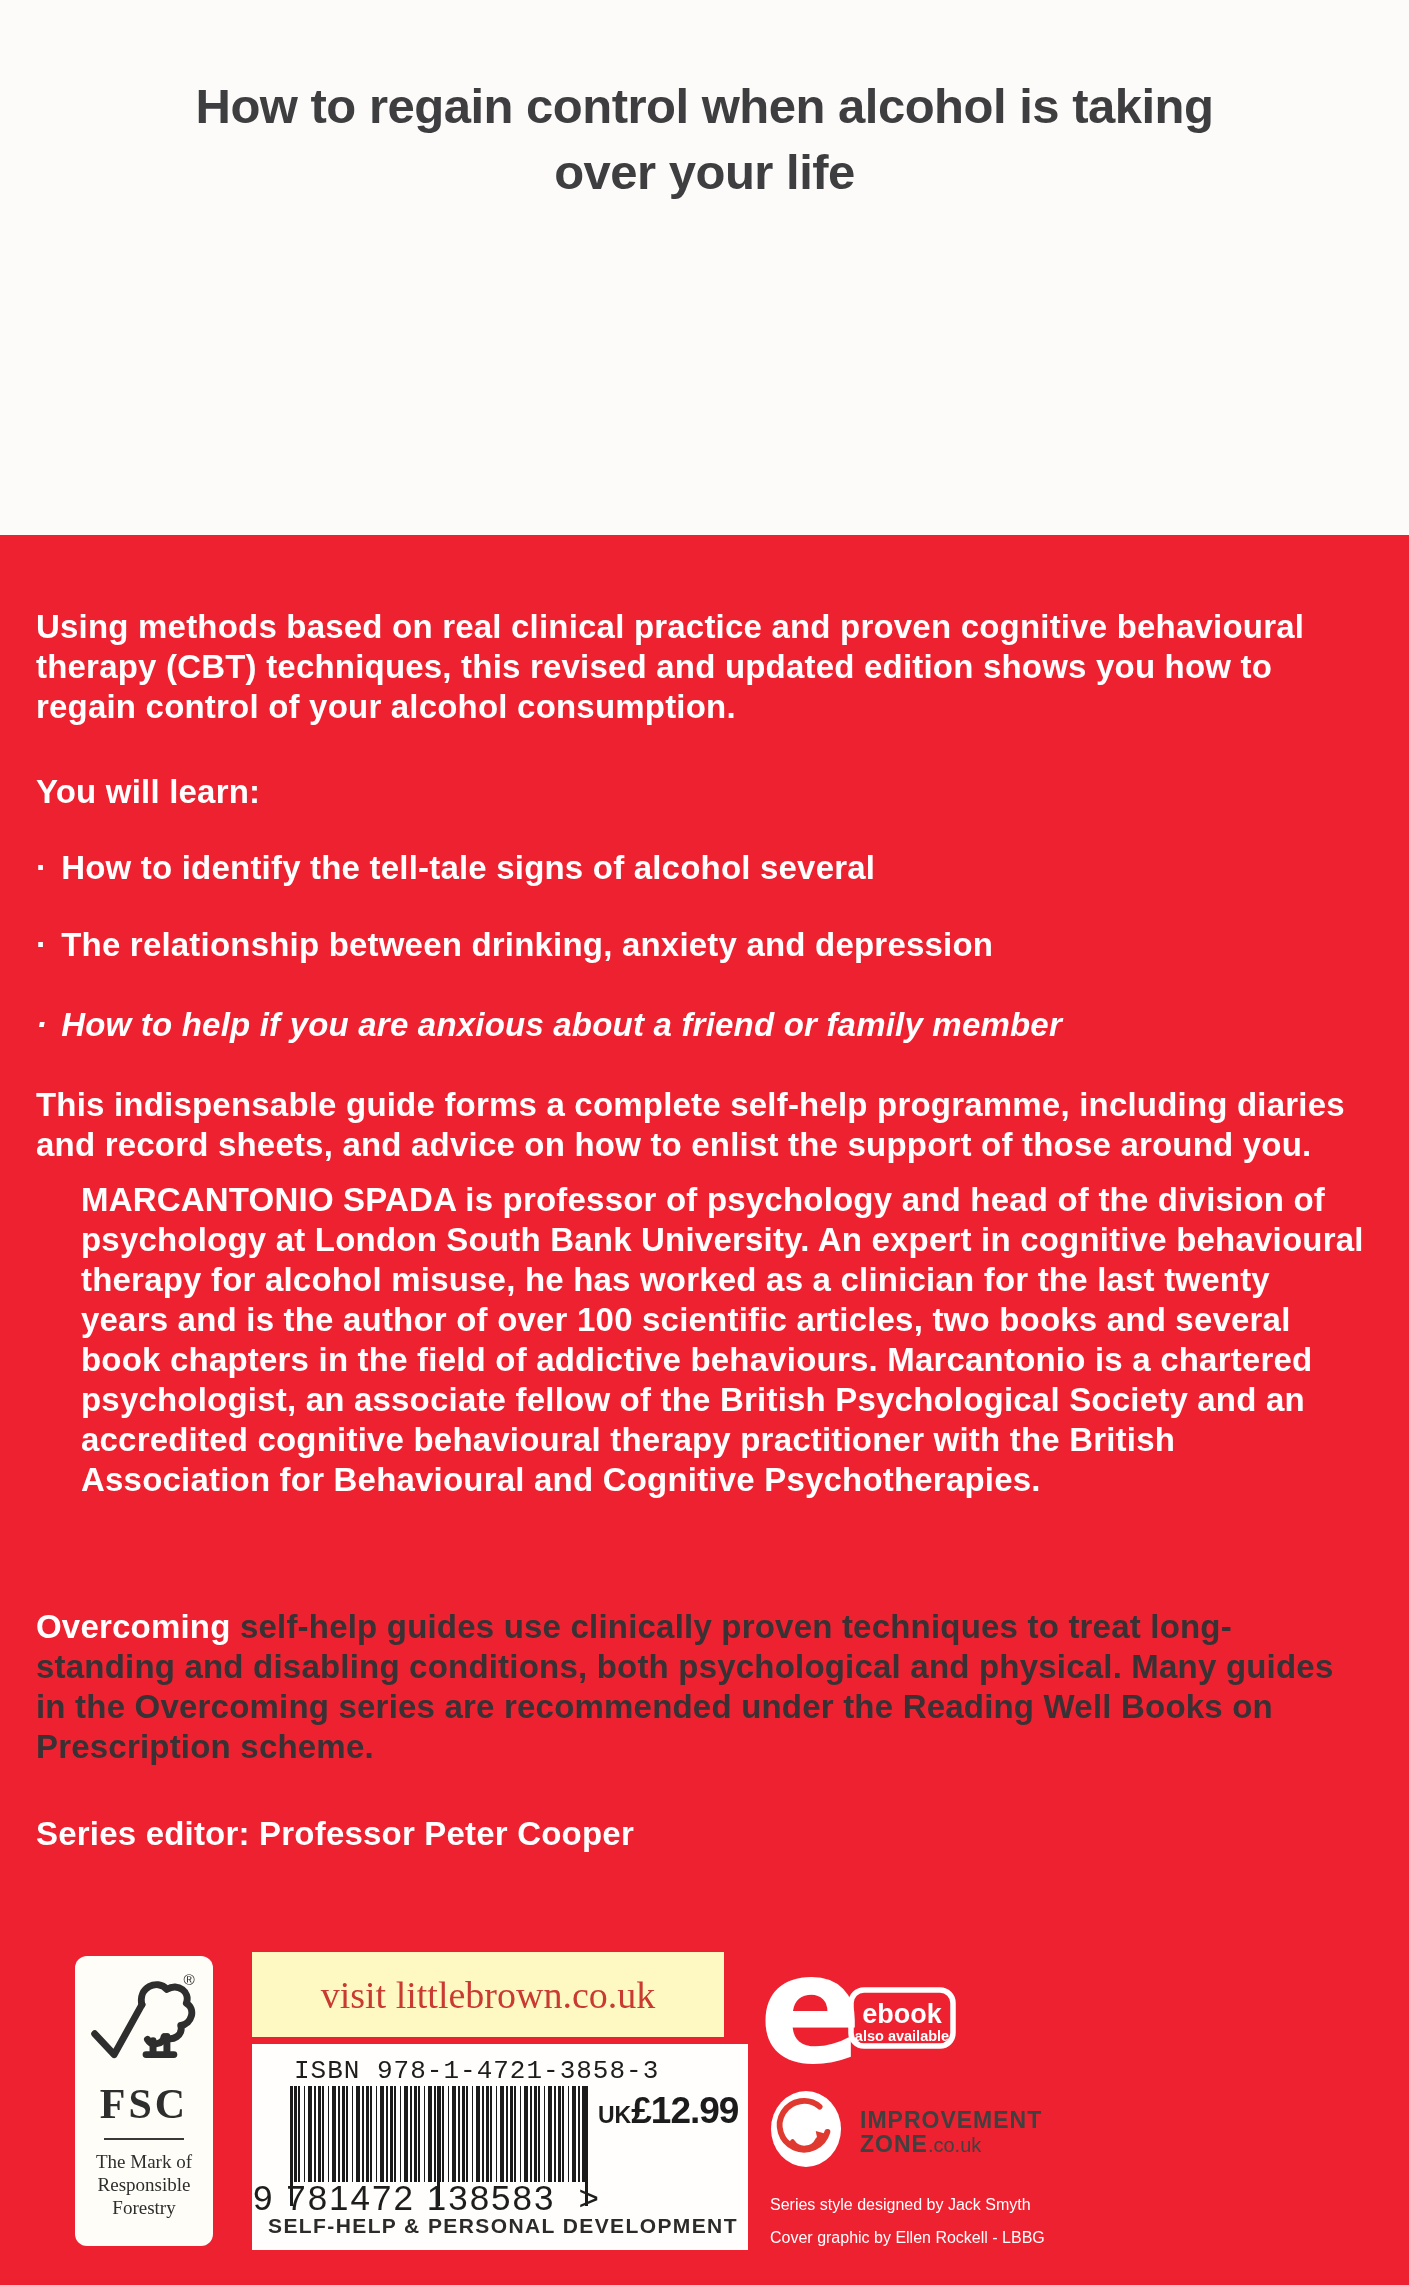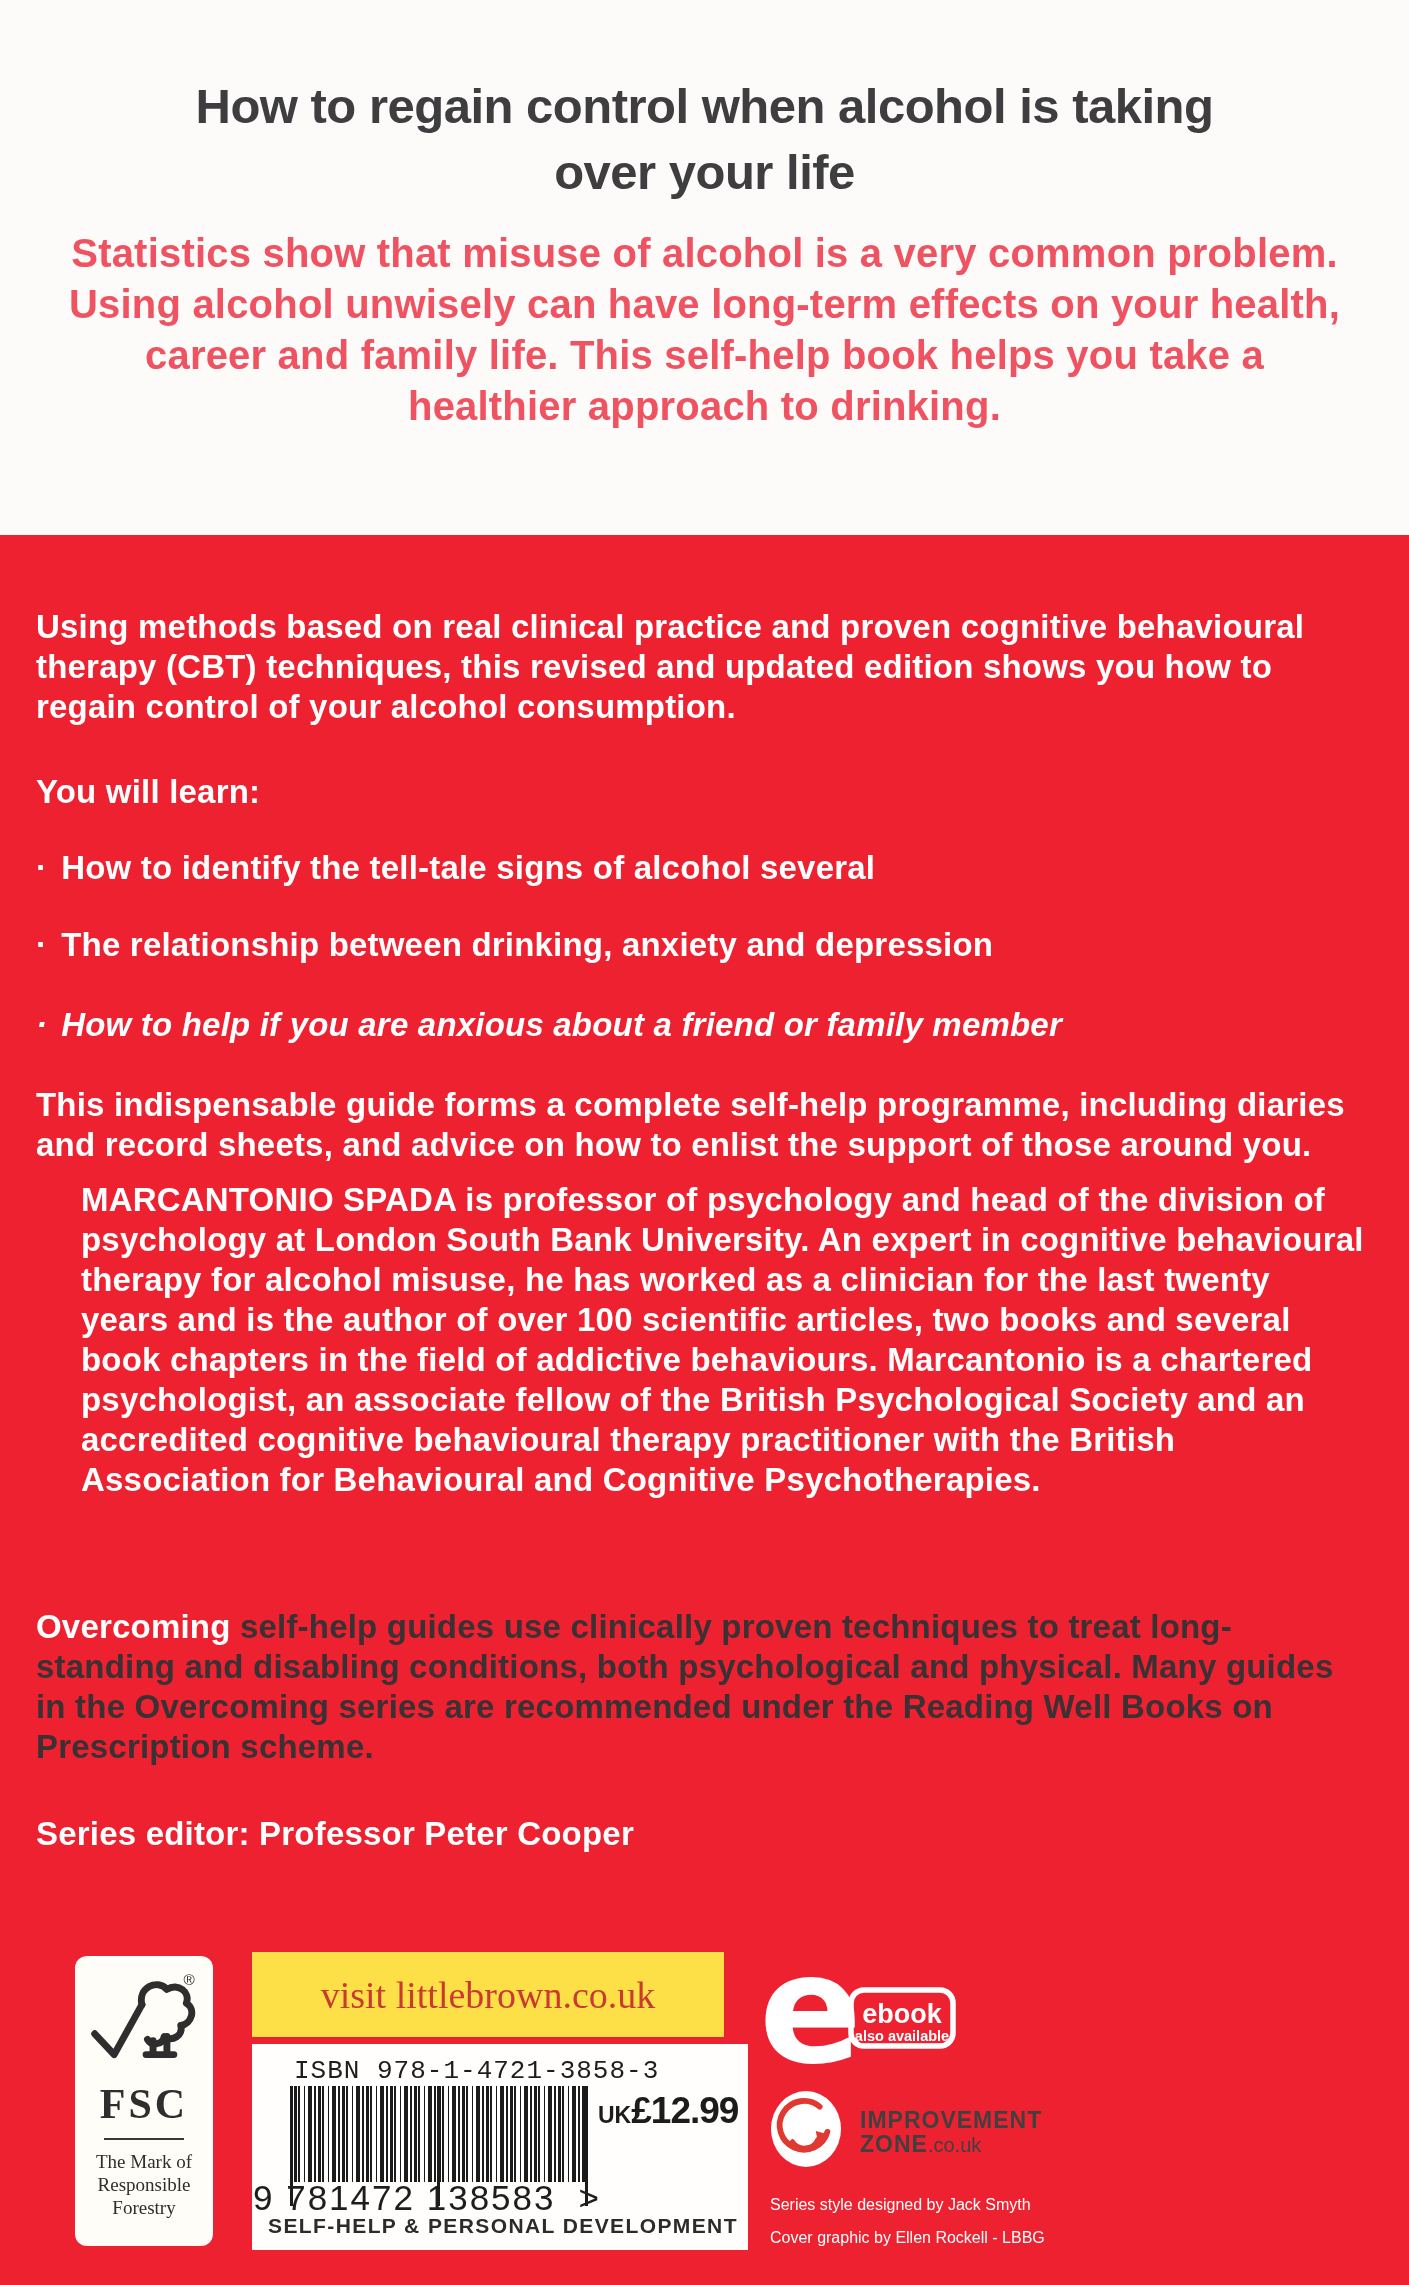--- a/index.html
+++ b/index.html
@@ -32,21 +32,21 @@
 
   
   .fsc-box{position:absolute;left:75px;top:1956px;width:138px;height:290px;background:#fffdf8;
            border-radius:12px;text-align:center;color:#2e2e2e;}
   .fsc-logo{margin-top:12px;}
   .fsc-acronym{font-family:"Liberation Serif",serif;font-weight:bold;font-size:42px;
                letter-spacing:3px;margin:2px 0 0 0;line-height:44px;}
   .fsc-rule{width:80px;height:2px;background:#3a3a3a;margin:12px auto 10px auto;}
   .fsc-tagline{font-family:"Liberation Serif",serif;font-size:19px;line-height:23px;margin:0 8px;}
 
-  .lb-box{position:absolute;left:252px;top:1952px;width:472px;height:85px;background:#fde047;
+  .lb-box{position:absolute;left:252px;top:1952px;width:472px;height:85px;background:#fef9c3;
           display:flex;align-items:center;justify-content:center;}
   .lb-link{font-family:"Liberation Serif",serif;font-size:38px;color:#c93a30;}
 
   .bc-box{position:absolute;left:252px;top:2044px;width:496px;height:206px;background:#fffefc;}
   .isbn{position:absolute;left:294px;top:2056px;font-family:"Liberation Mono",monospace;
         font-size:26px;letter-spacing:1px;color:#1d1d1b;white-space:nowrap;}
   .bars{position:absolute;left:290px;top:2086px;width:298px;height:96px;
         background:repeating-linear-gradient(90deg,
           #1b1b1b 0 2px,#ffffff 2px 4px,#1b1b1b 4px 7px,#ffffff 7px 8px,
           #1b1b1b 8px 10px,#ffffff 10px 14px,#1b1b1b 14px 15px,#ffffff 15px 18px,
@@ -72,21 +72,20 @@
 </style>
 </head>
 <body>
 
 <div class="page">
 
   <h1 class="headline">
     <span>How to regain control when alcohol is taking</span>
     <span>over your life</span>
   </h1>
-  <p class="intro">Statistics show that misuse of alcohol is a very common problem. Using alcohol unwisely can have long-term effects on your health, career and family life. This self-help book helps you take a healthier approach to drinking.</p>
 
   <div class="red-band"></div>
 
   <p class="rbody pos-p1">Using methods based on real clinical practice and proven cognitive behavioural therapy (CBT) techniques, this revised and updated edition shows you how to regain control of your alcohol consumption.</p>
   <p class="rbody pos-learn">You will learn:</p>
 
   <p class="rbody bullet pos-b1">
     <span class="dot">·</span><span>How to identify the tell-tale signs of alcohol several</span>
   </p>
   <p class="rbody bullet pos-b2">

